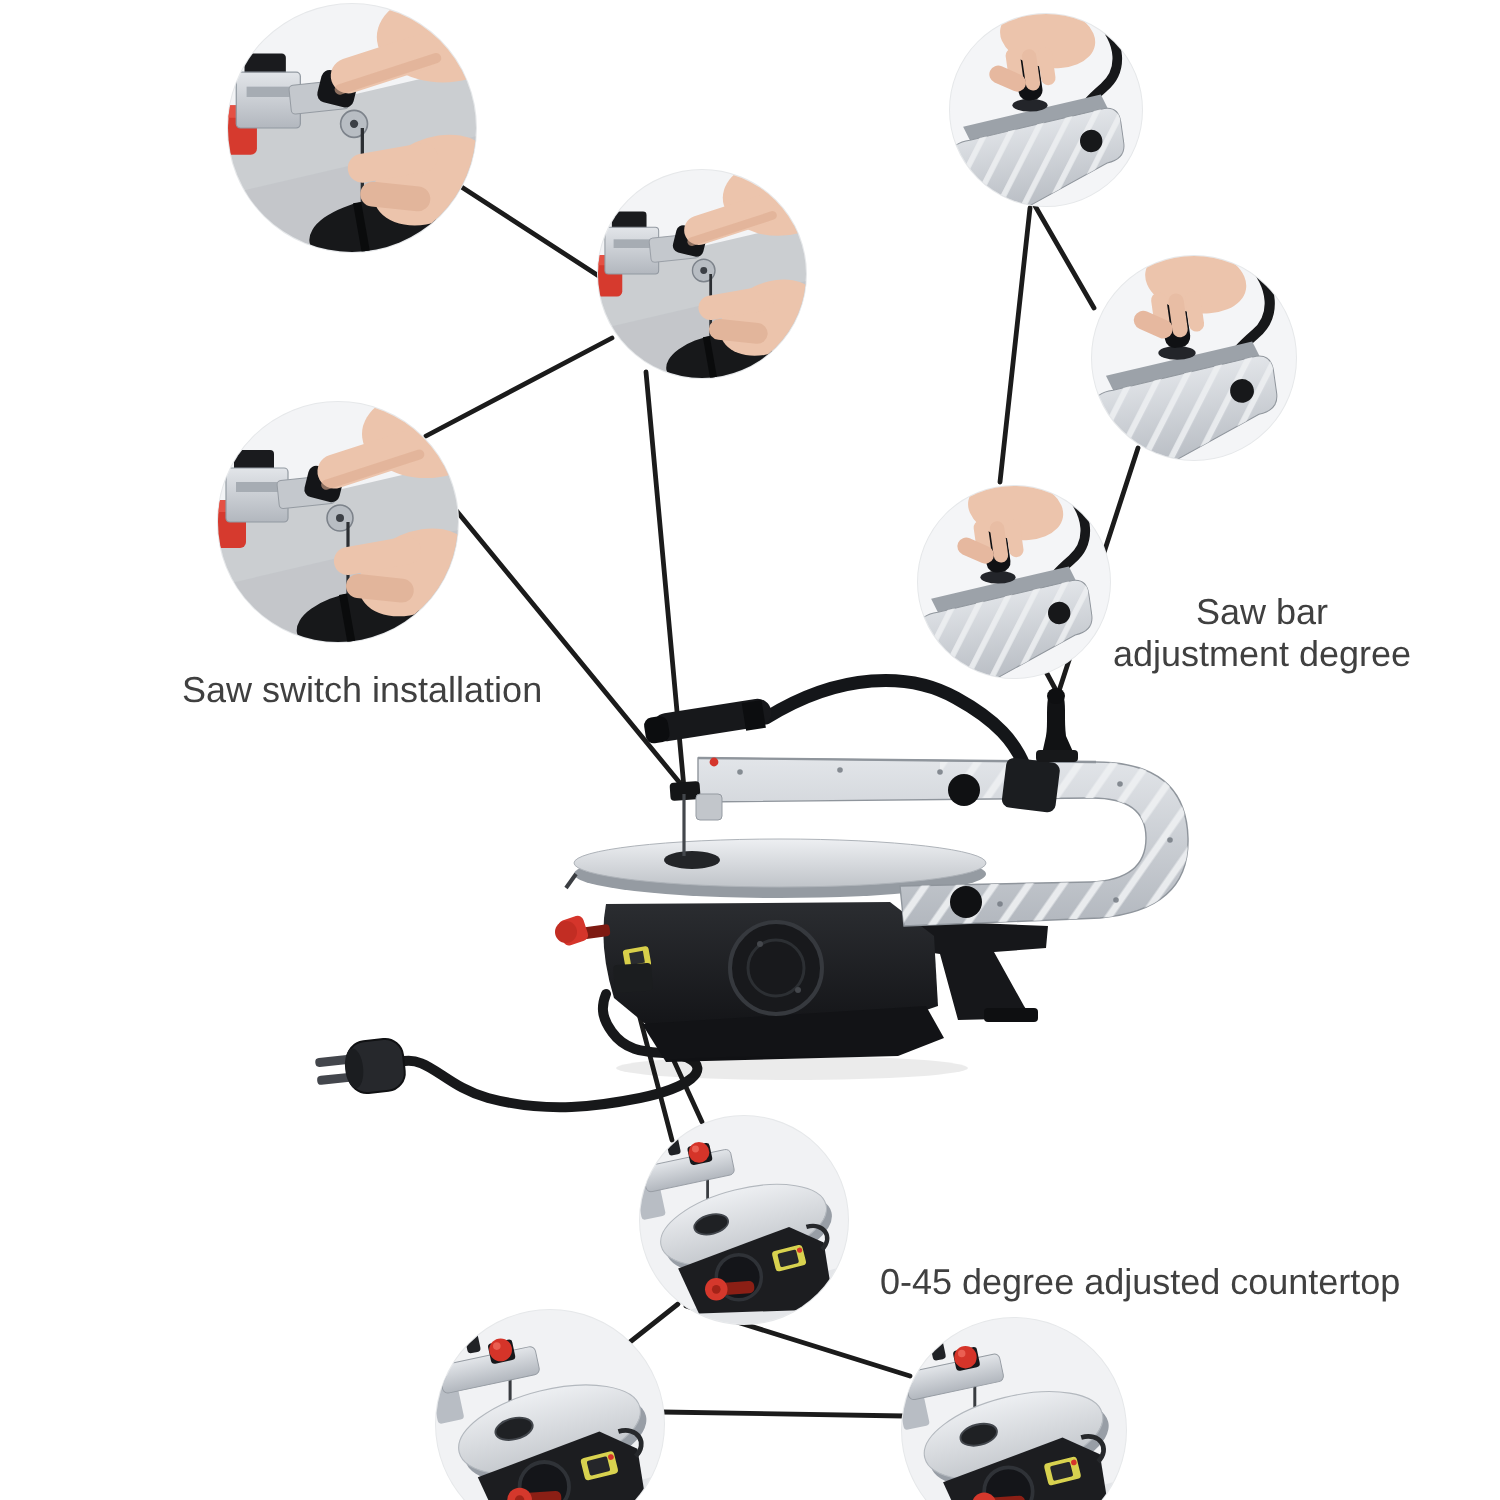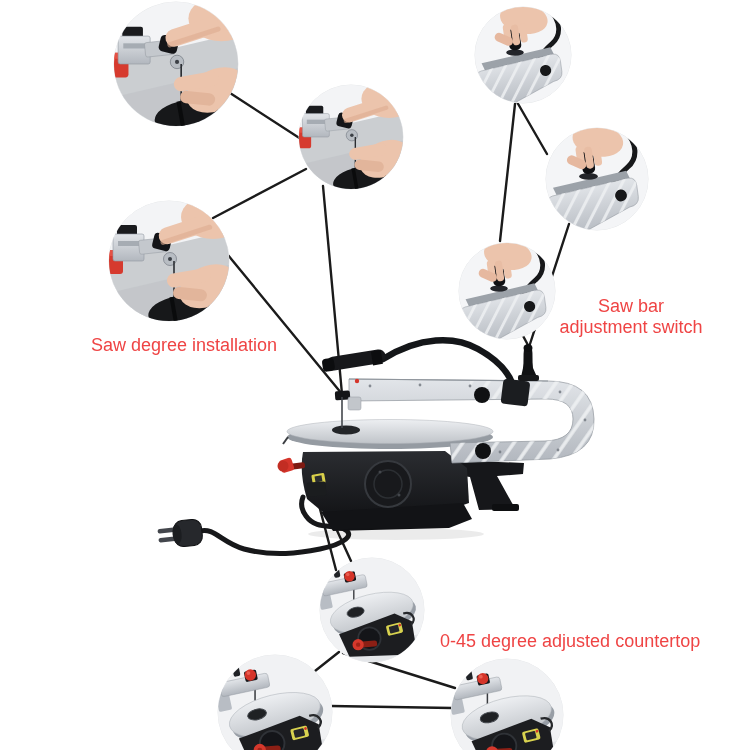--- a/index.html
+++ b/index.html
@@ -6,21 +6,21 @@
   .canvas{
     position:relative;
     width:750px;height:750px;
     background:#ffffff;
     overflow:hidden;
     font-family:"Liberation Sans", sans-serif;
   }
   .canvas svg{position:absolute;left:0;top:0;}
   .label{
     position:absolute;
-    color:#ef4444;
+    color:#404040;
     font-size:18px;
     line-height:21px;
     white-space:nowrap;
   }
   .label.center{text-align:center;white-space:normal;}
 </style>
 </head>
 <body>
 
 <div class="canvas">
@@ -274,22 +274,22 @@
   <g>
     <circle cx="372" cy="610" r="52" fill="#f1f2f4" stroke="#e6e8ea" stroke-width="1"></circle>
     <use href="#scene-tilt" x="320" y="558" width="104" height="104"></use>
     <circle cx="275" cy="712" r="57" fill="#f1f2f4" stroke="#e6e8ea" stroke-width="1"></circle>
     <use href="#scene-tilt" x="218" y="655" width="114" height="114"></use>
     <circle cx="507" cy="715" r="56" fill="#f1f2f4" stroke="#e6e8ea" stroke-width="1"></circle>
     <use href="#scene-tilt" x="451" y="659" width="112" height="112"></use>
   </g>
 </svg>
 
-<div class="label" style="left:91px; top:335px;">Saw degree installation</div>
+<div class="label" style="left:91px; top:335px;">Saw switch installation</div>
 
 <div class="label center" style="left:536px; top:296px; width:190px;">
   <div>Saw bar</div>
-  <div>adjustment switch</div>
+  <div>adjustment degree</div>
 </div>
 
 <div class="label" style="left:440px; top:631px;">0-45 degree adjusted countertop</div>
 
 </div>
 
 </body></html>

